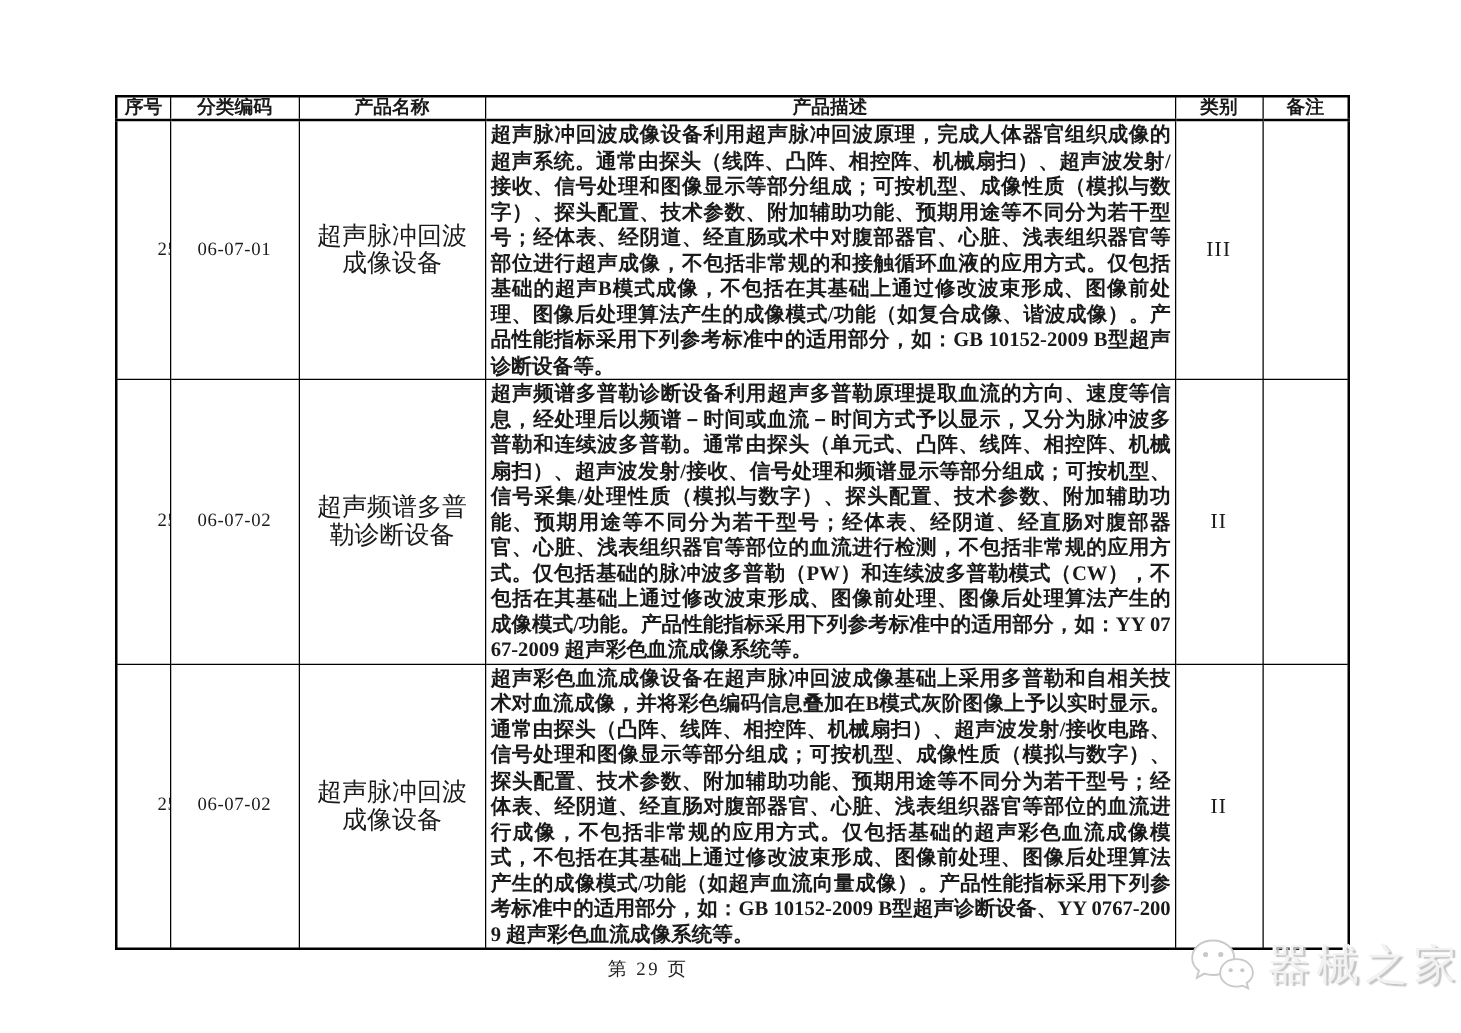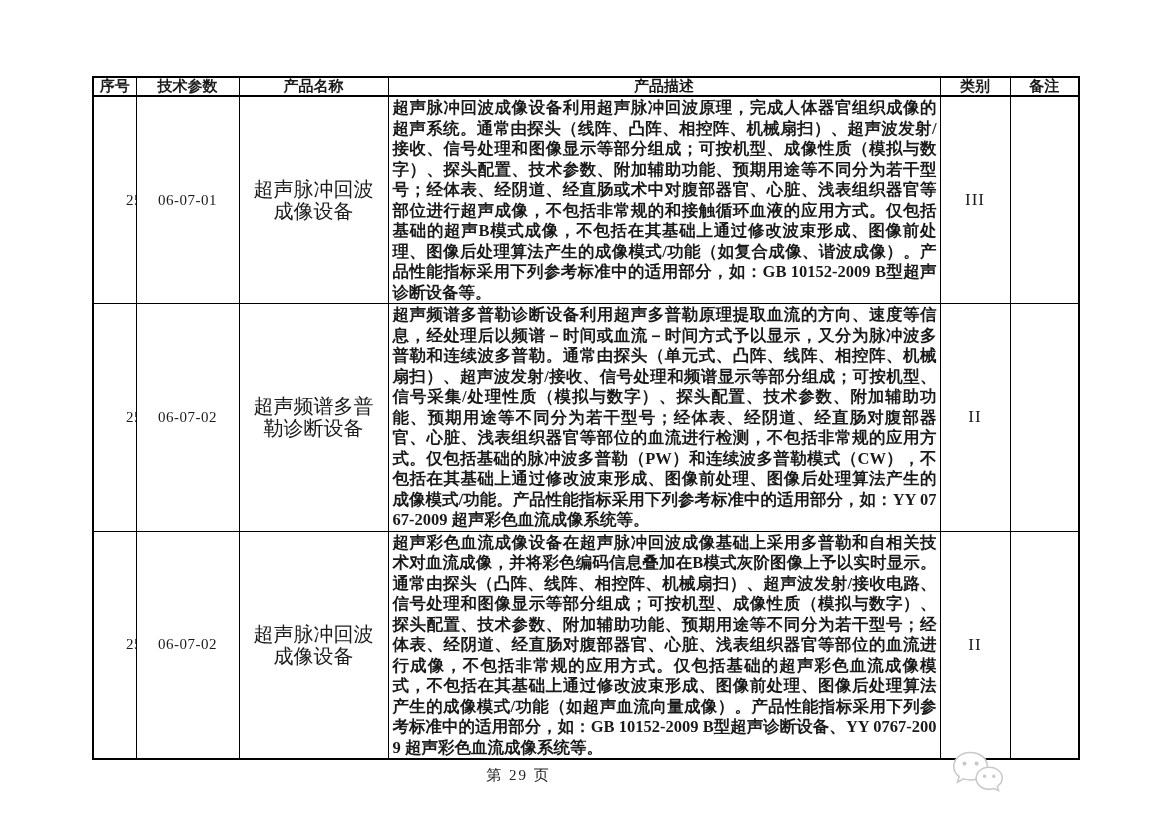--- a/index.html
+++ b/index.html
@@ -89,21 +89,21 @@
     <col style="width:43px">
     <col style="width:103px">
     <col style="width:149px">
     <col style="width:552px">
     <col style="width:70px">
     <col style="width:69px">
   </colgroup>
   <thead>
     <tr>
       <th>序号</th>
-      <th>技术参数</th>
+      <th>分类编码</th>
       <th>产品名称</th>
       <th>产品描述</th>
       <th>类别</th>
       <th>备注</th>
     </tr>
   </thead>
   <tbody>
     <tr class="row-256">
       <td class="c-no">256</td>
       <td class="c-code">06-07-01</td>
@@ -139,13 +139,14 @@
       <path d="M22 4 C11 4 4 11 4 19 c0 4.5 2.2 8.2 5.8 10.8 L8 36 l6.5 -3.6 c2.3 0.8 4.9 1.2 7.5 1.2 10 0 18 -7 18 -15 S32 4 22 4 Z"></path>
       <path d="M42 20 c-8 0 -14 5.2 -14 11.8 c0 6.5 6 11.7 14 11.7 c1.8 0 3.6 -0.3 5.2 -0.8 L52 45 l-1.3 -4.6 c3.2 -2.1 5.3 -5.4 5.3 -8.6 C56 25.2 50 20 42 20 Z"></path>
     </g>
     <g fill="#c9c9c9" stroke="none">
       <circle cx="15.5" cy="16" r="2.2"></circle>
       <circle cx="28.5" cy="16" r="2.2"></circle>
       <circle cx="37" cy="29.5" r="1.8"></circle>
       <circle cx="47" cy="29.5" r="1.8"></circle>
     </g>
   </svg>
+  <span class="watermark-text">器械之家</span>
 </div>
 
 </body></html>

